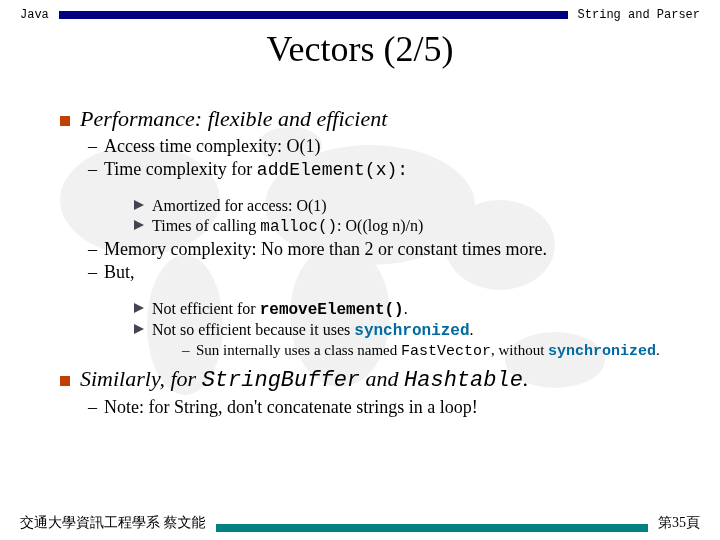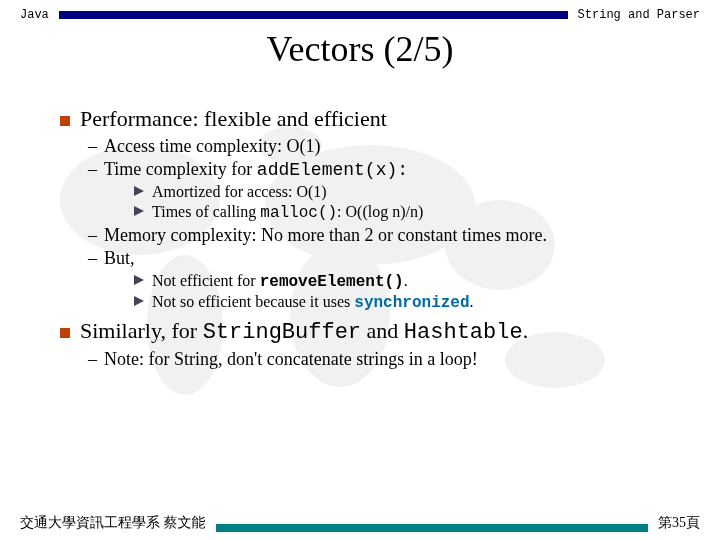--- a/index.html
+++ b/index.html
@@ -44,21 +44,21 @@
     font-weight: normal;
   }
   .body {
     padding: 0 30px 0 60px;
   }
   ul.lvl1 { list-style: none; }
   ul.lvl1 > li {
     font-size: 22px;
     margin-bottom: 4px;
   }
-  ul.lvl1 > li > .row { display: flex; align-items: baseline; }
+  ul.lvl1 > li > .row { display: flex; align-items: baseline; font-style: italic; }
   .bullet-sq {
     display: inline-block;
     width: 10px; height: 10px;
     background: #c04000;
     margin-right: 10px;
     margin-top: 8px;
     flex-shrink: 0;
   }
   ul.lvl2 { list-style: none; padding-left: 28px; margin-top: 4px; }
   ul.lvl2 > li {
@@ -66,21 +66,21 @@
     margin-bottom: 2px;
     position: relative;
     padding-left: 16px;
   }
   ul.lvl2 > li::before {
     content: "–";
     position: absolute;
     left: 0;
     top: 0;
   }
-  ul.lvl3 { list-style: none; padding-left: 30px; margin-top: 3px; margin-bottom: 3px; }
+  ul.lvl3 { list-style: none; padding-left: 30px; margin-top: 17px; margin-bottom: 3px; }
   ul.lvl3 > li {
     font-size: 16px;
     margin-bottom: 2px;
     position: relative;
     padding-left: 18px;
   }
   .arrow-bullet {
     position: absolute;
     left: 0;
     top: 3px;
@@ -171,20 +171,25 @@
                 <svg class="arrow-bullet" width="10" height="10">
                     <polygon points="0,0 10,5 0,10" fill="#445"></polygon>
                   </svg>
                 <span>Not efficient for </span><span class="boldmono">removeElement()</span><span>.</span>
               </li>
               <li>
                 <svg class="arrow-bullet" width="10" height="10">
                     <polygon points="0,0 10,5 0,10" fill="#445"></polygon>
                   </svg>
                 <span>Not so efficient because it uses </span><span class="boldmono red">synchronized</span><span>.</span>
+                <ul class="lvl4">
+                  <li>
+                    <span>Sun internally uses a class named </span><span class="mono">FastVector</span><span>, without </span><span class="boldmono red">synchronized</span><span>.</span>
+                  </li>
+                </ul>
               </li>
             </ul>
           </li>
         </ul>
       </li>
       <li style="margin-top:6px;">
         <div class="row">
           <span class="bullet-sq"></span>
           <span>
             <span>Similarly, for </span><span class="mono">StringBuffer</span><span> and </span><span class="mono">Hashtable</span><span>.</span>

